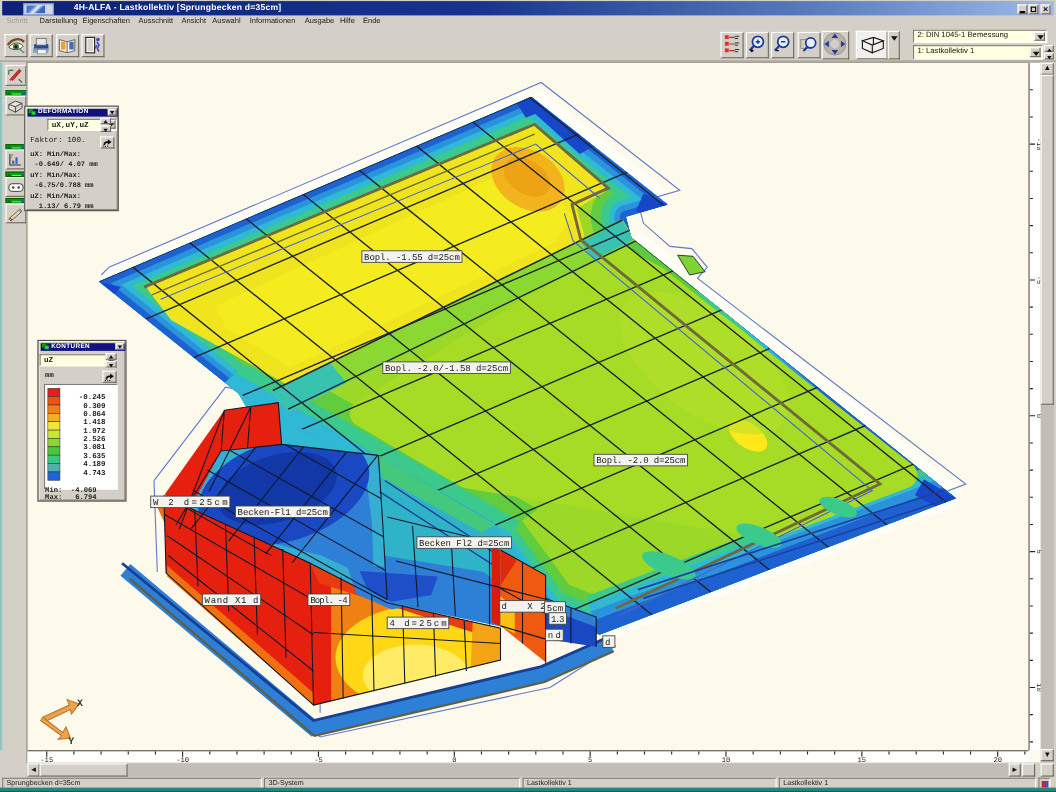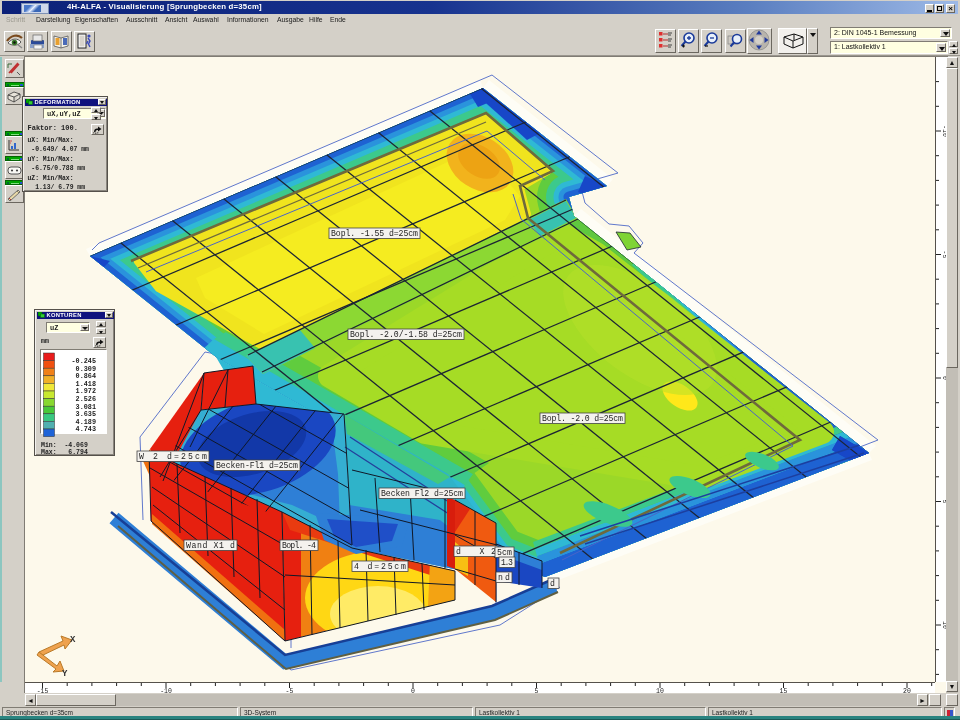--- a/index.html
+++ b/index.html
@@ -6,21 +6,21 @@
 .raised{border-top:1px solid #fff;border-left:1px solid #fff;border-right:1px solid #6b675f;border-bottom:1px solid #6b675f;background:#d4d0c8}
 .sunken{border-top:1px solid #807c74;border-left:1px solid #807c74;border-right:1px solid #fff;border-bottom:1px solid #fff}
 .ed{background:#ffffe1}
 .mono{font-family:"Liberation Mono",monospace}
 </style></head><body>
 
 <div class="abs" style="left:2px;top:1px;width:956px;height:13px;background:linear-gradient(90deg,#0c2179 0%,#17338f 45%,#5a7ec0 78%,#9db9e6 100%)"></div>
 <div class="abs" style="left:21px;top:2.5px;width:28px;height:11px;background:#cfd8ea;border:1px solid #7d91b5">
     <div class="abs" style="left:2px;top:1px;width:17px;height:7px;background:linear-gradient(135deg,#4a78c8 30%,#e8f0ff 50%,#3a68b8 70%)"></div>
   </div>
-<div class="abs" style="left:67px;top:2px;color:#fff;font-size:7.8px;font-weight:bold;letter-spacing:0.2px">4H-ALFA - Visualisierung [Sprungbecken d=35cm]</div>
+<div class="abs" style="left:67px;top:2px;color:#fff;font-size:7.8px;font-weight:bold;letter-spacing:0.2px">4H-ALFA - Lastkollektiv [Sprungbecken d=35cm]</div>
 <div class="abs raised" style="left:925px;top:4px;width:9px;height:9px">
     <div class="abs" style="left:1px;top:5px;width:5px;height:2px;background:#000"></div>
   </div>
 <div class="abs raised" style="left:935px;top:4px;width:9px;height:9px">
     <div class="abs" style="left:1px;top:1px;width:5px;height:5px;border:1px solid #000"></div>
   </div>
 <div class="abs raised" style="left:946px;top:4px;width:9px;height:9px;font-size:8px;font-weight:bold;line-height:7px;text-align:center">×</div>
 
 <div class="abs" style="left:0;top:14px;width:960px;height:13px;font-size:6.8px;color:#1a1a1a">
 <span class="abs" style="left:6px;top:2px;color:#9c9a90">Schritt</span>
@@ -554,21 +554,21 @@
       </div>
     </div>
     <div class="abs" style="left:68px;top:9.5px;width:10px;height:13px">
       <div class="abs raised" style="left:0;top:0;width:10px;height:6.0px">
         <div class="abs" style="left:2.0px;top:1.0px;border-left:2.5px solid transparent;border-right:2.5px solid transparent;border-bottom:3px solid #111"></div>
       </div>
       <div class="abs raised" style="left:0;top:7.0px;width:10px;height:6.0px">
         <div class="abs" style="left:2.0px;top:2.0px;border-left:2.5px solid transparent;border-right:2.5px solid transparent;border-top:3px solid #111"></div>
       </div>
     </div>
-    <div class="abs mono" style="left:4.5px;top:27px;font-size:7px;font-weight:bold;color:#222">Faktor: 100.</div>
+    <div class="abs mono" style="left:4.5px;top:27px;font-size:7px;font-weight:normal;color:#222">Faktor: 100.</div>
     <div class="abs raised" style="left:68px;top:27px;width:13px;height:11px;overflow:hidden">
       <svg width="11" height="9" viewBox="0 0 11 9" style="position:absolute;left:0;top:0">
         <path d="M2,7 C2,4 4,3 6,3.5 L6,1.5 L9.5,4 L6,6.5 L6,5 C4.5,4.7 3.5,5.5 3.5,7" fill="#111"></path>
         <circle cx="1.8" cy="7.8" r="0.6" fill="#111"></circle>
         <circle cx="3.8" cy="8.2" r="0.6" fill="#111"></circle>
         <circle cx="5.8" cy="7.8" r="0.6" fill="#111"></circle>
       </svg>
     </div>
     <div class="abs mono" style="left:4.5px;top:39px;font-size:6.4px;line-height:1.45;font-weight:bold;color:#222">uX: Min/Max:<br>&nbsp;-0.649/ 4.07 mm</div>
     <div class="abs mono" style="left:4.5px;top:58px;font-size:6.4px;line-height:1.45;font-weight:bold;color:#222">uY: Min/Max:<br>&nbsp;-6.75/0.788 mm</div>
@@ -578,21 +578,21 @@
     <div class="abs" style="left:1.5px;top:1.5px;width:77px;height:7px;background:#10127e">
       <svg class="abs" style="left:1px;top:0.5px" width="7" height="6">
         <rect x="0" y="0" width="4" height="4" fill="#0a0" stroke="#050" stroke-width="0.5"></rect>
         <rect x="2.5" y="2" width="4" height="3.5" fill="#3c3" stroke="#060" stroke-width="0.5"></rect>
       </svg>
       <span class="abs" style="left:10px;top:0.5px;color:#fff;font-size:5.8px;font-weight:bold;letter-spacing:0.3px">KONTUREN</span>
       <div class="abs raised" style="right:1px;top:0.5px;width:8px;height:6px;background:#d4d0c8">
         <div class="abs" style="left:1px;top:1px;border-left:2.5px solid transparent;border-right:2.5px solid transparent;border-top:3px solid #111"></div>
       </div>
     </div>
-    <div class="abs sunken ed" style="left:11px;top:12px;width:44px;height:10.5px">
+    <div class="abs sunken ed" style="left:1px;top:12px;width:70px;height:10.5px">
       <span class="abs mono" style="left:3px;top:1px;font-size:7px;font-weight:bold;color:#222">uZ</span>
       <div class="abs raised" style="right:0.5px;top:0.5px;width:9px;height:7.5px">
         <div class="abs" style="left:1px;top:2px;border-left:3px solid transparent;border-right:3px solid transparent;border-top:3.5px solid #111"></div>
       </div>
     </div>
     <div class="abs" style="left:61px;top:10.5px;width:10px;height:13px">
       <div class="abs raised" style="left:0;top:0;width:10px;height:6.0px">
         <div class="abs" style="left:2.0px;top:1.0px;border-left:2.5px solid transparent;border-right:2.5px solid transparent;border-bottom:3px solid #111"></div>
       </div>
       <div class="abs raised" style="left:0;top:7.0px;width:10px;height:6.0px">
@@ -601,21 +601,21 @@
     </div>
     <div class="abs mono" style="left:6px;top:28px;font-size:6.5px;font-weight:bold;color:#222">mm</div>
     <div class="abs raised" style="left:58px;top:27px;width:13px;height:11px;overflow:hidden">
       <svg width="11" height="9" viewBox="0 0 11 9" style="position:absolute;left:0;top:0">
         <path d="M2,7 C2,4 4,3 6,3.5 L6,1.5 L9.5,4 L6,6.5 L6,5 C4.5,4.7 3.5,5.5 3.5,7" fill="#111"></path>
         <circle cx="1.8" cy="7.8" r="0.6" fill="#111"></circle>
         <circle cx="3.8" cy="8.2" r="0.6" fill="#111"></circle>
         <circle cx="5.8" cy="7.8" r="0.6" fill="#111"></circle>
       </svg>
     </div>
-    <div class="abs sunken" style="left:5px;top:39px;width:67px;height:85px;background:#fff"><svg width="63" height="88" viewBox="0 0 63 88">
+    <div class="abs sunken" style="left:5px;top:39px;width:67px;height:96px;background:#fff"><svg width="63" height="88" viewBox="0 0 63 88">
         <rect x="2.5" y="3.0" width="11" height="7.6" fill="#e81c1c" stroke="#333" stroke-width="0.5"></rect>
         <rect x="2.5" y="10.6" width="11" height="7.6" fill="#f05010" stroke="#333" stroke-width="0.5"></rect>
         <rect x="2.5" y="18.2" width="11" height="7.6" fill="#f08018" stroke="#333" stroke-width="0.5"></rect>
         <rect x="2.5" y="25.8" width="11" height="7.6" fill="#f0b028" stroke="#333" stroke-width="0.5"></rect>
         <rect x="2.5" y="33.4" width="11" height="7.6" fill="#f0e838" stroke="#333" stroke-width="0.5"></rect>
         <rect x="2.5" y="41.0" width="11" height="7.6" fill="#c8e830" stroke="#333" stroke-width="0.5"></rect>
         <rect x="2.5" y="48.6" width="11" height="7.6" fill="#88d830" stroke="#333" stroke-width="0.5"></rect>
         <rect x="2.5" y="56.2" width="11" height="7.6" fill="#48c838" stroke="#333" stroke-width="0.5"></rect>
         <rect x="2.5" y="63.8" width="11" height="7.6" fill="#38c880" stroke="#333" stroke-width="0.5"></rect>
         <rect x="2.5" y="71.4" width="11" height="7.6" fill="#50b0b0" stroke="#333" stroke-width="0.5"></rect>

